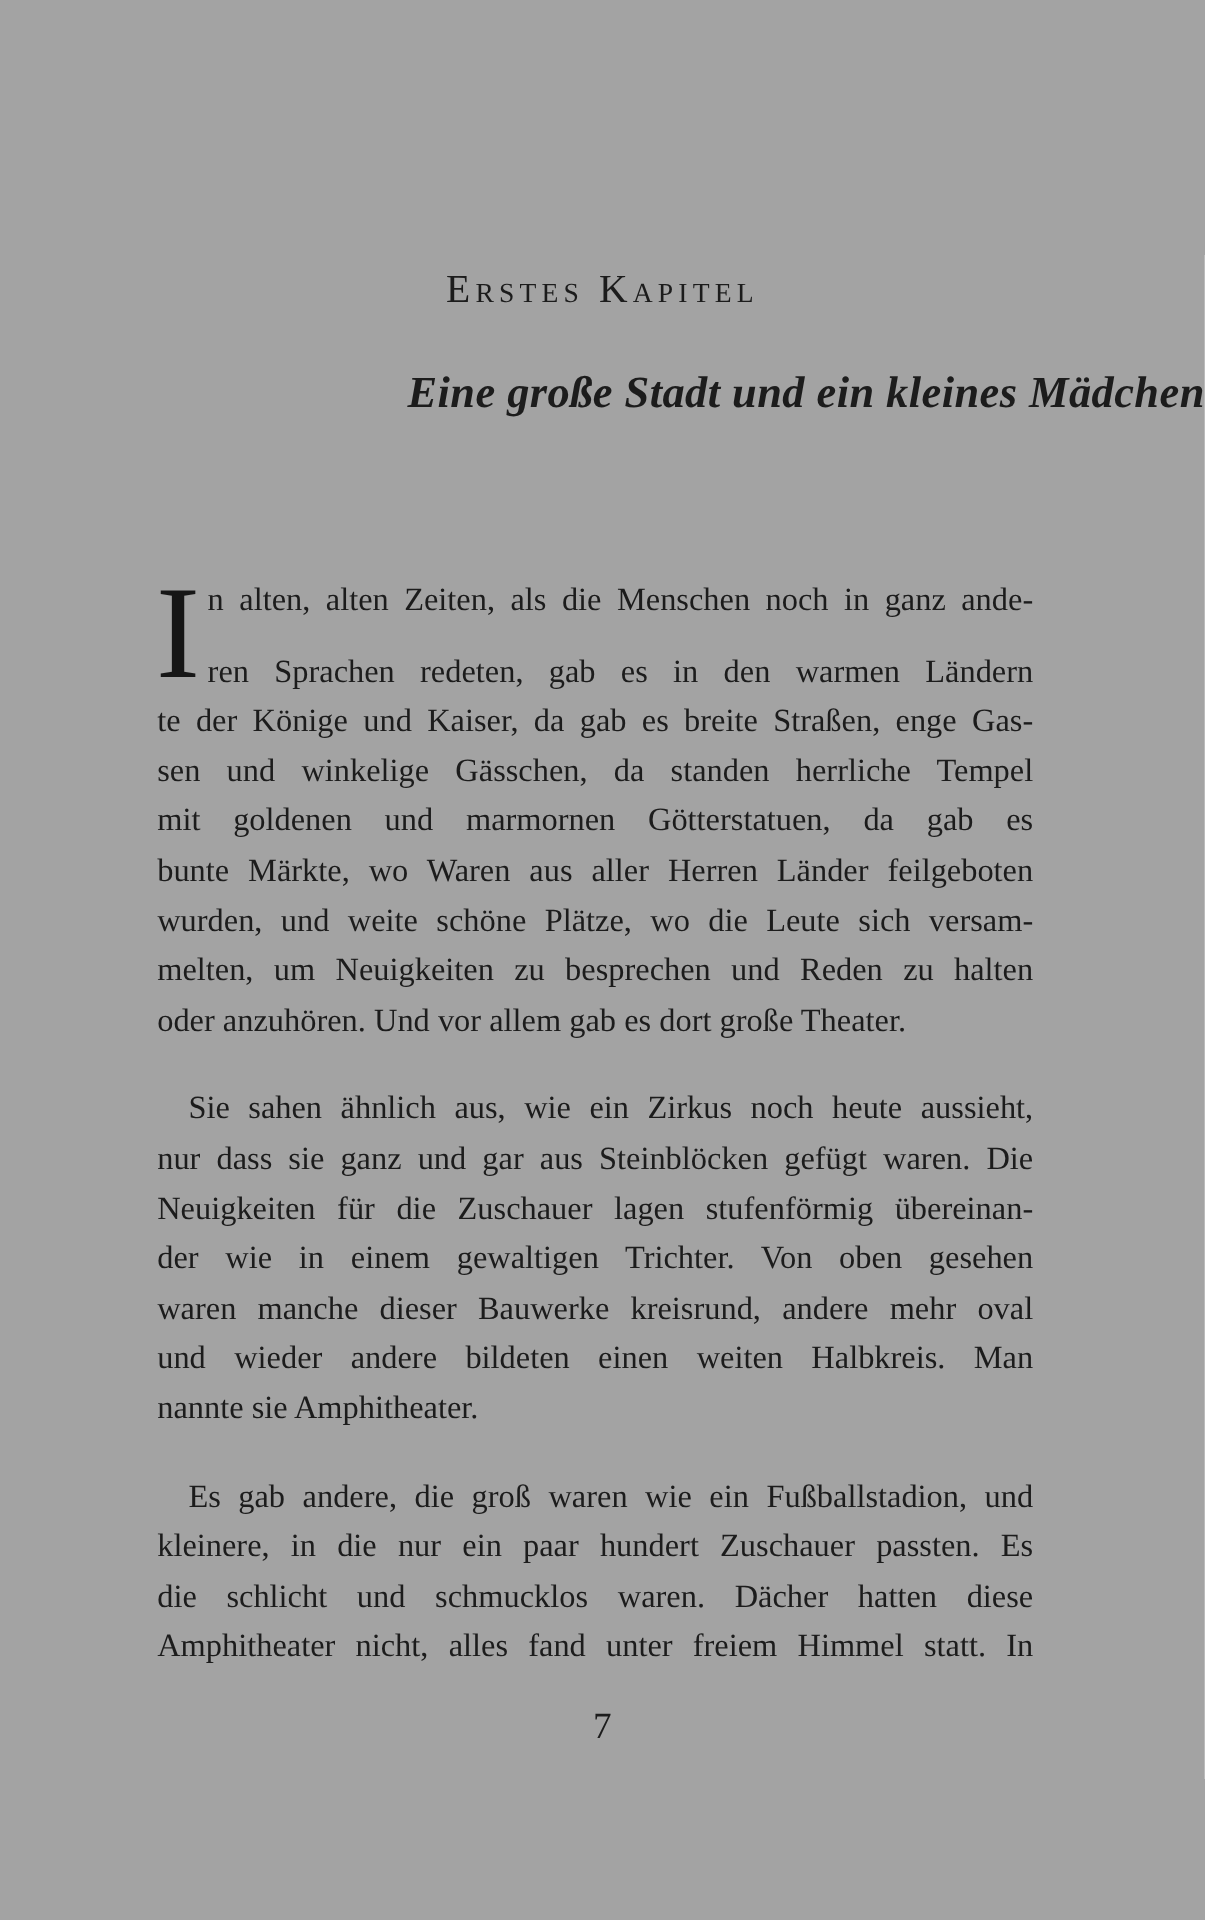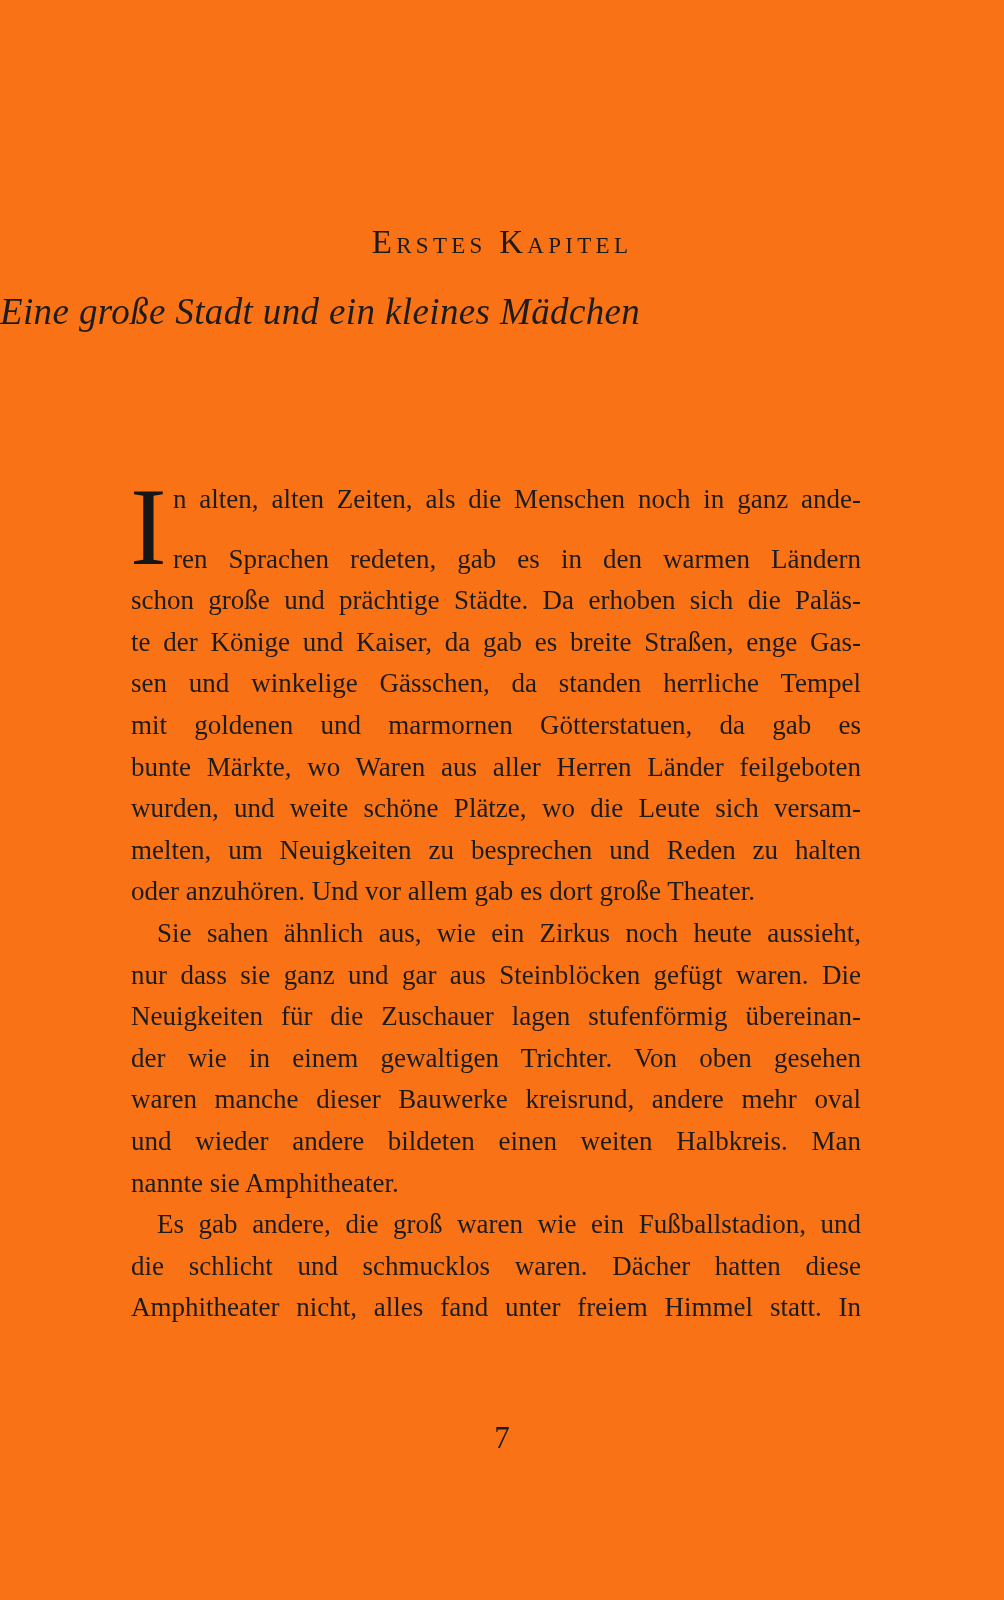--- a/index.html
+++ b/index.html
@@ -5,45 +5,45 @@
   html, body {
     margin: 0;
     padding: 0;
     background: #e8e8e8;
   }
   .page {
     position: relative;
     width: 1004px;
     height: 1600px;
     margin: 0 auto;
-    background: #f97316;
+    background: #a3a3a3;
     color: #1c1c1c;
     font-family: "Liberation Serif", "DejaVu Serif", serif;
     overflow: hidden;
   }
   .chapter-heading {
     position: absolute;
     top: 224px;
     left: 0;
     width: 100%;
     text-align: center;
     font-variant: small-caps;
     font-weight: normal;
     font-size: 33px;
     letter-spacing: 0.13em;
     margin: 0;
   }
   .chapter-title {
     position: absolute;
-    top: 290px;
+    top: 306px;
     left: 0;
     width: 100%;
-    text-align: left;
+    text-align: right;
     font-style: italic;
-    font-weight: normal;
+    font-weight: bold;
     font-size: 37px;
     letter-spacing: 0.01em;
     margin: 0;
   }
   .body-text {
     position: absolute;
     top: 461px;
     left: 131px;
     width: 730px;
     font-size: 27px;
@@ -54,21 +54,21 @@
   .bl {
     line-height: 41.6px;
     height: 41.6px;
     text-align: justify;
     overflow: hidden;
     white-space: normal;
   }
   .bl.j  { text-align-last: justify; }
   .bl.last { text-align-last: left; }
   .bl.dc { padding-left: 42px; margin-top: 18px; }
-  .bl.ind { padding-left: 26px; }
+  .bl.ind { padding-left: 26px; margin-top: 32px; }
   .drop-cap {
     position: absolute;
     left: -1px;
     top: -7px;
     font-size: 110px;
     line-height: 1;
     color: #161616;
   }
   .page-number {
     position: absolute;
@@ -83,38 +83,38 @@
 <body>
 
 <div class="page">
   <h1 class="chapter-heading">Erstes Kapitel</h1>
   <h2 class="chapter-title">Eine große Stadt und ein kleines Mädchen</h2>
   <div class="body-text">
       <div class="paragraph">
         <span class="drop-cap">I</span>
         <div class="bl j dc">n alten, alten Zeiten, als die Menschen noch in ganz ande-</div>
         <div class="bl j dc">ren Sprachen redeten, gab es in den warmen Ländern</div>
-        <div class="bl j">schon große und prächtige Städte. Da erhoben sich die Paläs-</div>
         <div class="bl j">te der Könige und Kaiser, da gab es breite Straßen, enge Gas-</div>
         <div class="bl j">sen und winkelige Gässchen, da standen herrliche Tempel</div>
         <div class="bl j">mit goldenen und marmornen Götterstatuen, da gab es</div>
         <div class="bl j">bunte Märkte, wo Waren aus aller Herren Länder feilgeboten</div>
         <div class="bl j">wurden, und weite schöne Plätze, wo die Leute sich versam-</div>
         <div class="bl j">melten, um Neuigkeiten zu besprechen und Reden zu halten</div>
         <div class="bl last">oder anzuhören. Und vor allem gab es dort große Theater.</div>
       </div>
       <div class="paragraph">
         <div class="bl j ind">Sie sahen ähnlich aus, wie ein Zirkus noch heute aussieht,</div>
         <div class="bl j">nur dass sie ganz und gar aus Steinblöcken gefügt waren. Die</div>
         <div class="bl j">Neuigkeiten für die Zuschauer lagen stufenförmig übereinan-</div>
         <div class="bl j">der wie in einem gewaltigen Trichter. Von oben gesehen</div>
         <div class="bl j">waren manche dieser Bauwerke kreisrund, andere mehr oval</div>
         <div class="bl j">und wieder andere bildeten einen weiten Halbkreis. Man</div>
         <div class="bl last">nannte sie Amphitheater.</div>
       </div>
       <div class="paragraph">
         <div class="bl j ind">Es gab andere, die groß waren wie ein Fußballstadion, und</div>
+        <div class="bl j">kleinere, in die nur ein paar hundert Zuschauer passten. Es</div>
         <div class="bl j">die schlicht und schmucklos waren. Dächer hatten diese</div>
         <div class="bl j">Amphitheater nicht, alles fand unter freiem Himmel statt. In</div>
       </div>
     </div>
   <div class="page-number">7</div>
 </div>
 
 </body></html>

